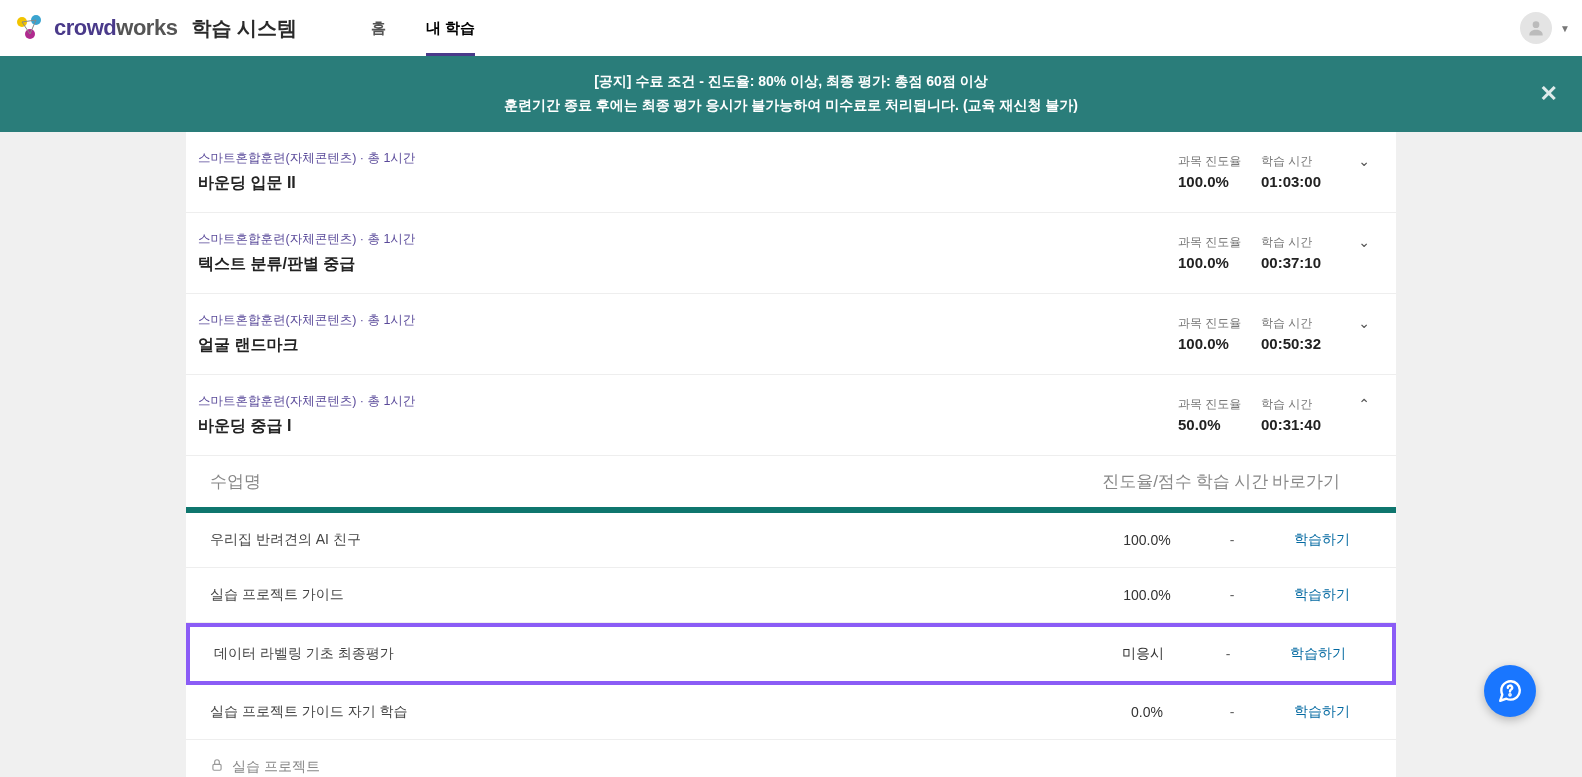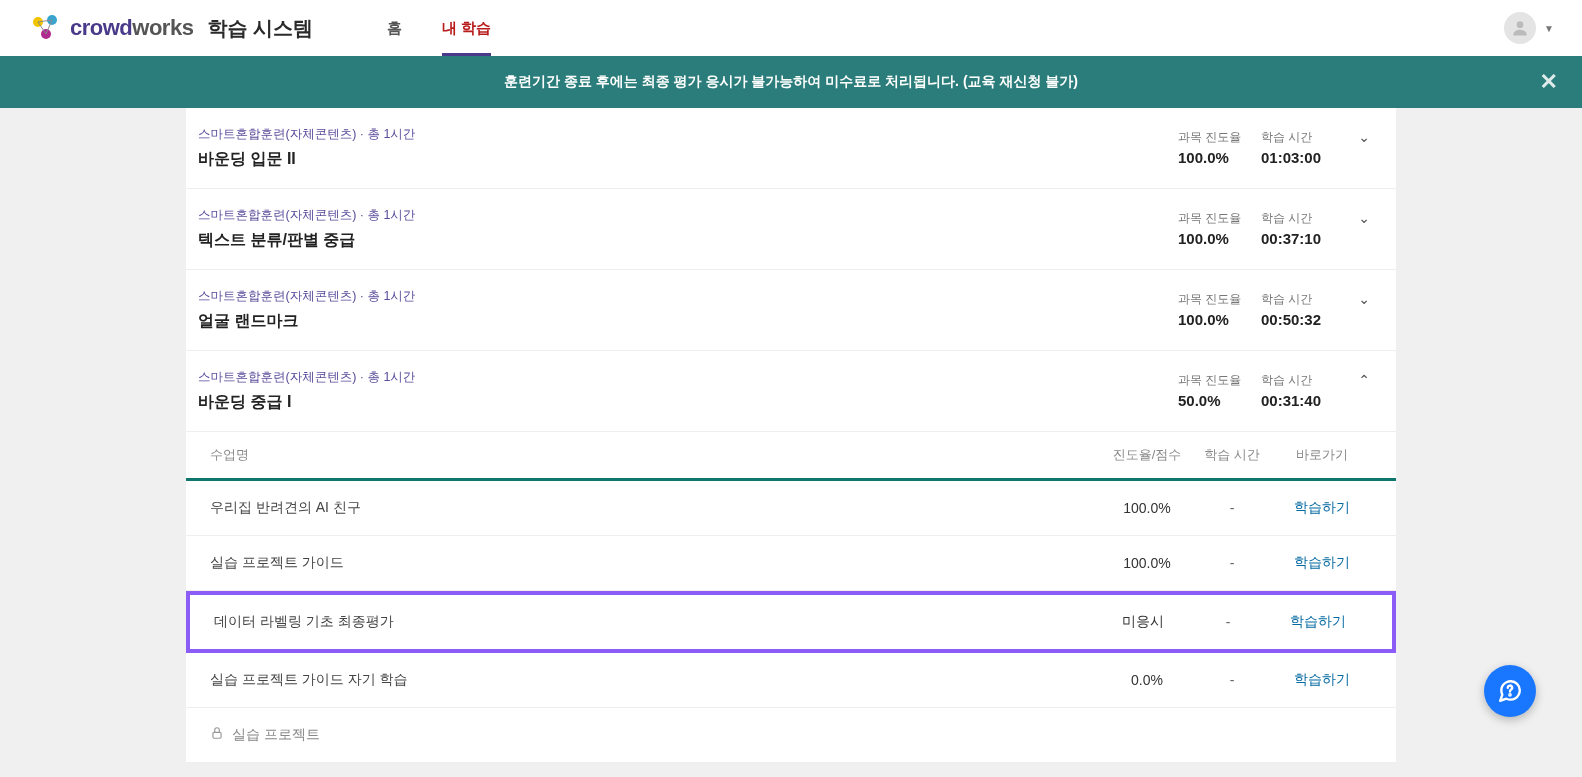--- a/index.html
+++ b/index.html
@@ -1,46 +1,46 @@
 <!DOCTYPE html>
 <html><head>
 <meta charset="utf-8">
 <style>
 * { margin:0; padding:0; box-sizing:border-box; }
 body { font-family:-apple-system,BlinkMacSystemFont,"Segoe UI",Arial,sans-serif; background:#f0f0f0; color:#333; font-size:14px; }
-.topnav { background:#fff; height:56px; display:flex; align-items:center; padding:0 28px; position:relative; }
+.topnav { background:#fff; height:56px; display:flex; align-items:center; padding:0 12px; position:relative; }
 .logo { display:flex; align-items:center; gap:6px; margin-right:14px; }
 .logo-mark { width:36px; height:36px; position:relative; }
 .logo-text { font-size:22px; font-weight:700; color:#4a3a8a; letter-spacing:-0.5px; }
 .logo-text .w2 { color:#555; }
 .logo-sub { font-size:20px; font-weight:700; color:#2a2a2a; margin-left:8px; }
 .nav-links { display:flex; align-items:center; margin-left:60px; gap:40px; height:100%; }
 .nav-link { color:#555; font-size:15px; font-weight:600; text-decoration:none; height:100%; display:flex; align-items:center; position:relative; cursor:pointer; }
-.nav-link.active { color:#b91c1c; }
+.nav-link.active { color:#000000; }
 .nav-link.active::after { content:""; position:absolute; bottom:0; left:0; right:0; height:3px; background:#4a3a8a; }
 .nav-right { margin-left:auto; display:flex; align-items:center; gap:8px; cursor:pointer; }
 .avatar { width:32px; height:32px; border-radius:50%; background:#e4e4e4; display:flex; align-items:center; justify-content:center; }
 .caret { font-size:10px; color:#777; }
 .banner { background:#2a7d7a; color:#fff; padding:14px 20px; position:relative; text-align:center; line-height:1.7; font-size:14px; font-weight:600; }
 .banner-close { position:absolute; right:24px; top:50%; transform:translateY(-50%); cursor:pointer; font-size:22px; color:#fff; opacity:.85; }
 .main { max-width:1210px; margin:0 auto; background:#fff; }
 .course-row { border-bottom:1px solid #eee; padding:18px 12px; display:flex; align-items:center; }
 .course-meta { color:#5a4a9a; font-size:12.5px; margin-bottom:6px; }
 .course-title { font-size:16px; font-weight:700; color:#222; }
 .course-left { flex:1; }
 .course-stats { display:flex; gap:13px; }
 .stat-block { min-width:70px; }
 .stat-label { font-size:12px; color:#777; margin-bottom:3px; }
 .stat-value { font-size:15px; font-weight:700; color:#222; }
 .chev { width:40px; text-align:center; cursor:pointer; color:#555; font-size:14px; }
-.sub-header { display:flex; align-items:center; padding:14px 24px; border-bottom:3px solid #0f766e; color:#888; font-size:13px; }
+.sub-header { display:flex; align-items:center; padding:14px 24px; border-bottom:6px solid #0f766e; color:#888; font-size:17px; }
 .sub-col-name { flex:1; }
 .sub-col-prog { width:90px; text-align:center; }
 .sub-col-time { width:80px; text-align:center; }
-.sub-col-link { width:100px; text-align:center; }
+.sub-col-link { width:100px; text-align:left; }
 .sub-row { display:flex; align-items:center; padding:18px 24px; border-bottom:1px solid #eee; }
 .sub-name { flex:1; color:#444; font-size:14px; }
 .sub-prog { width:90px; text-align:center; color:#333; }
 .sub-time { width:80px; text-align:center; color:#666; }
 .sub-link { width:100px; text-align:center; }
 .sub-link a { color:#0369a1; cursor:pointer; font-weight:500; }
 .highlight { border:4px solid #8b5cf6; }
 .locked-row { padding:18px 24px; border-bottom:1px solid #eee; color:#888; display:flex; align-items:center; gap:8px; }
 .help-btn { position:fixed; right:46px; bottom:60px; width:52px; height:52px; border-radius:50%; background:#1976ff; display:flex; align-items:center; justify-content:center; cursor:pointer; box-shadow:0 3px 10px rgba(0,0,0,.25); }
 .help-btn svg { width:26px; height:26px; }
@@ -72,20 +72,21 @@
       <svg width="20" height="20" viewBox="0 0 24 24" fill="#bbb">
           <circle cx="12" cy="8" r="4"></circle>
           <path d="M4 20c0-4 4-6 8-6s8 2 8 6v1H4z"></path>
         </svg>
     </div>
     <span class="caret">▼</span>
   </div>
 </div>
 
 <div class="banner">
+  <div>[공지] 수료 조건 - 진도율: 80% 이상, 최종 평가: 총점 60점 이상</div>
   <div>훈련기간 종료 후에는 최종 평가 응시가 불가능하여 미수료로 처리됩니다. (교육 재신청 불가)</div>
   <span class="banner-close">✕</span>
 </div>
 
 <div class="main">
 
   <div class="course-row">
     <div class="course-left">
       <div class="course-meta">스마트혼합훈련(자체콘텐츠) · 총 1시간</div>
       <div class="course-title">바운딩 입문 II</div>

